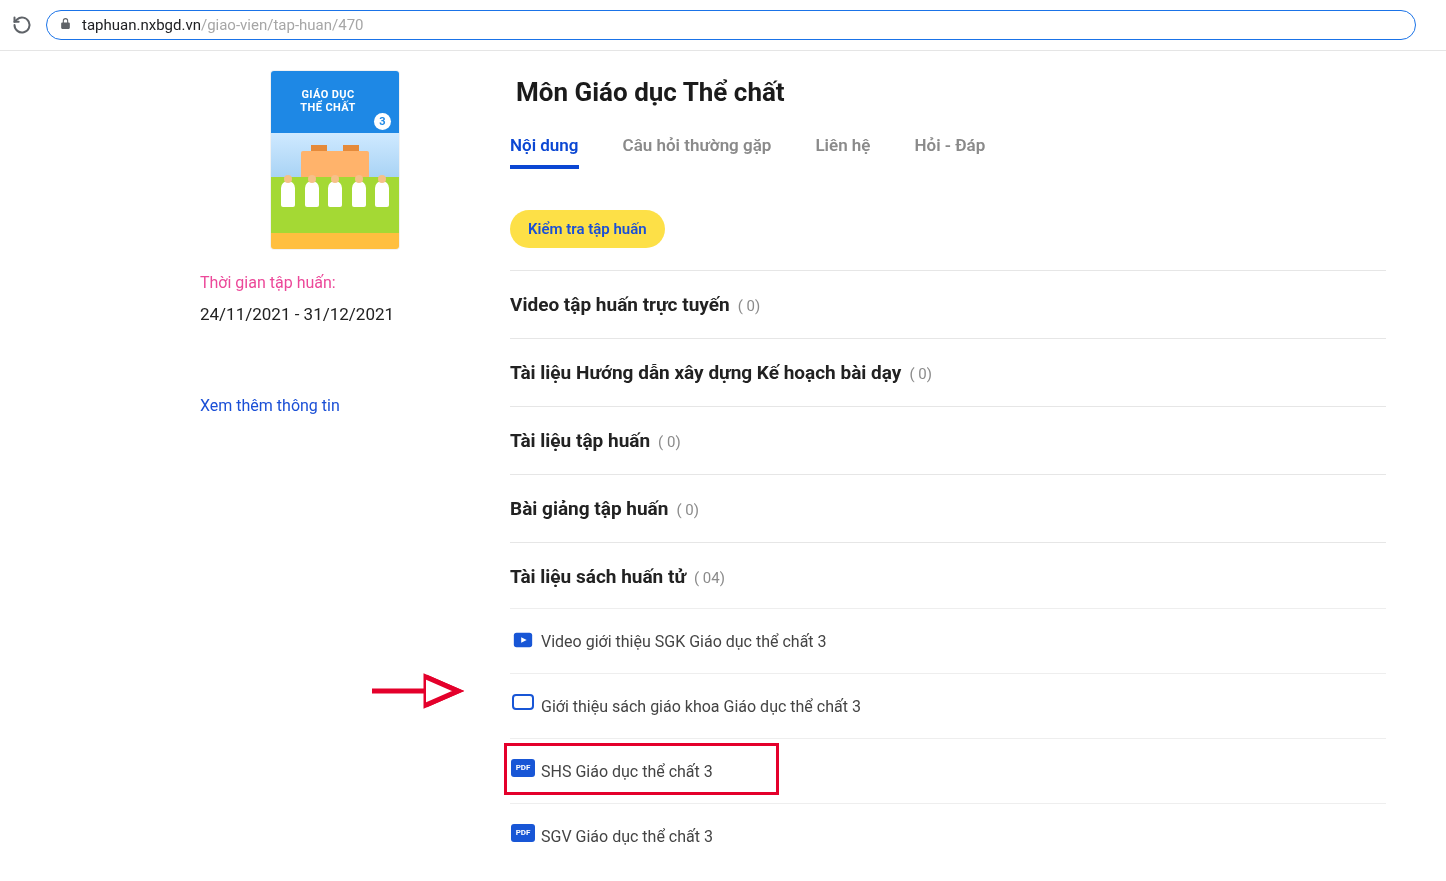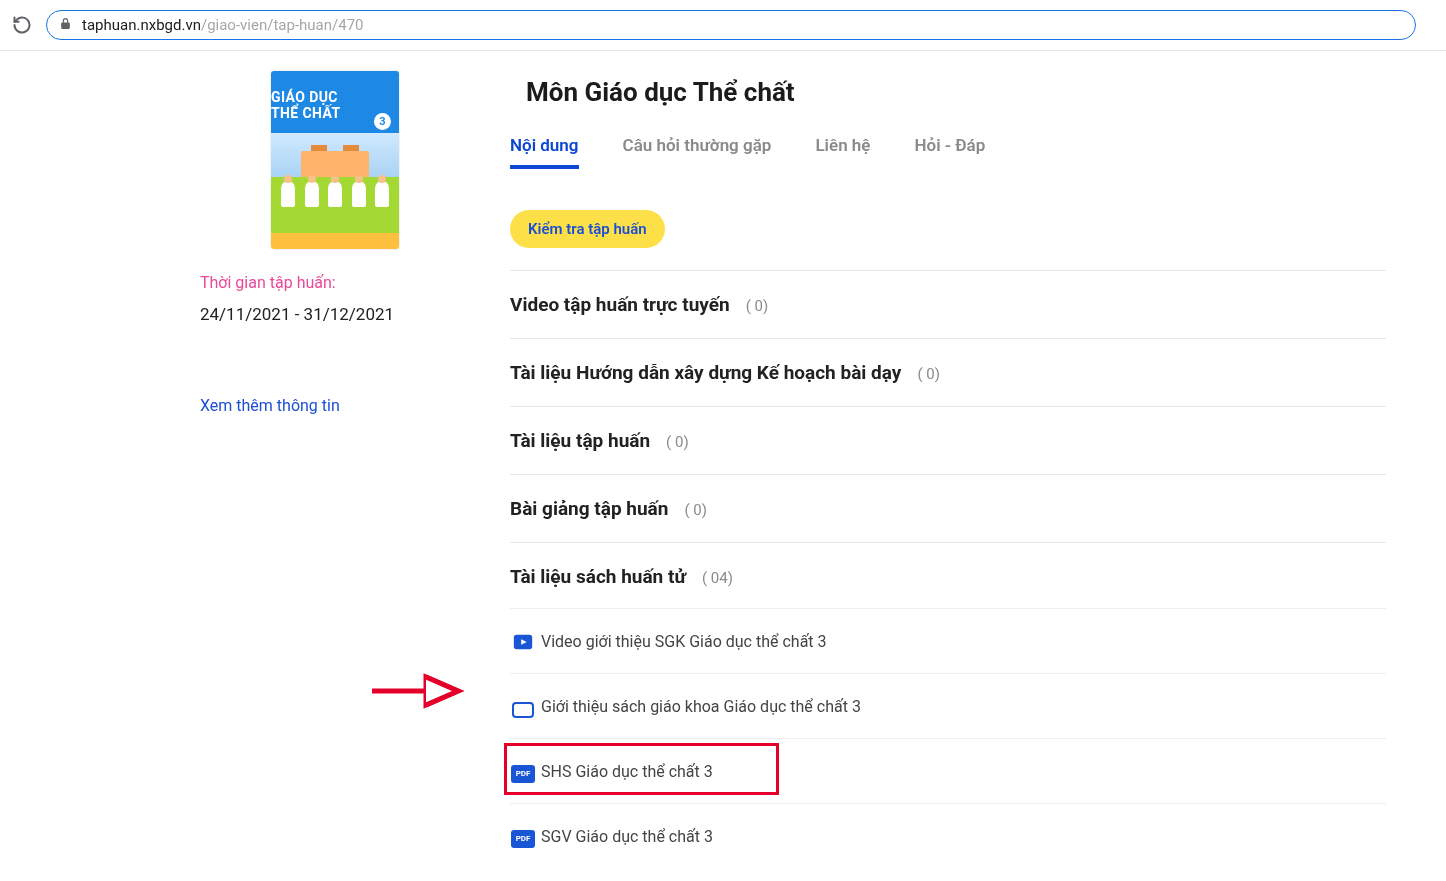--- a/index.html
+++ b/index.html
@@ -15,52 +15,52 @@
   .addr-path { color:#a6a6a6; }
 
   
   .page { display:flex; padding:20px 0 40px 0; }
   .sidebar { width: 510px; flex:0 0 510px; padding: 0 40px 0 200px; }
   .main   { flex:1; padding-right:60px; }
 
   
   .cover { width:128px; height:178px; margin: 0 auto 24px auto; display:flex; flex-direction:column; border-radius:3px; overflow:hidden; box-shadow:0 0 0 1px rgba(0,0,0,.05);}
   .cover-top { background:#1e88e5; height:62px; position:relative; }
-  .cover-title { position:absolute; top:18px; left:0; right:14px; color:#fff; font-weight:700; font-size:14px; line-height:1.15; letter-spacing:.4px;}
+  .cover-title { position:absolute; top:18px; left:0; right:14px; text-align:center; color:#fff; font-weight:700; font-size:11px; line-height:1.15; letter-spacing:.4px;}
   .cover-badge { position:absolute; right:8px; top:42px; width:17px; height:17px; border-radius:50%; background:#fff; color:#1e88e5; font-weight:700; display:flex; align-items:center; justify-content:center; font-size:11px;}
   .cover-mid { background:linear-gradient(#cfe9ff,#a9d3f5); height:44px; position:relative; }
   .cover-school { position:absolute; left:30px; right:30px; bottom:0; height:26px; background:#ffb36b; border-radius:2px 2px 0 0; }
   .cover-school:before,.cover-school:after{content:"";position:absolute;top:-6px;width:16px;height:6px;background:#e58a3a;}
   .cover-school:before{left:10px;} .cover-school:after{right:10px;}
   .cover-bot { background:#a4d934; flex:1; position:relative; }
   .kids { position:absolute; left:10px; right:10px; top:4px; display:flex; justify-content:space-between;}
   .kid  { width:14px; height:26px; background:#fff; border-radius:7px 7px 2px 2px; position:relative;}
   .kid:before{content:"";position:absolute;top:-6px;left:3px;width:8px;height:8px;border-radius:50%;background:#f6c089;}
   .cover-foot { height:16px; background:#ffbf3f; font-size:6px; line-height:16px; text-align:center; color:#5a3; overflow:hidden;}
 
   .side-label { color:#ec4899; font-size:16px; margin-bottom:12px; }
   .side-dates { font-size:17px; color:#222; margin-bottom:72px; }
   .side-link  { color:#1a4fd6; font-size:16px; cursor:pointer; }
 
   
-  .page-title { font-size:26px; font-weight:700; margin: 6px 0 28px 16px; color:#1b1b1b; }
+  .page-title { font-size:26px; font-weight:700; margin: 6px 0 28px 6px; color:#1b1b1b; }
   .tabs { display:flex; gap:44px; border-bottom:1px solid transparent; margin-bottom:40px;}
   .tab  { font-size:17px; font-weight:600; color:#8a8a8a; padding-bottom:10px; cursor:pointer; }
   .tab.active { color:#0b47d3; border-bottom:4px solid #0b47d3; }
 
   .pill-btn { display:inline-block; background:#fde047; color:#1a4fd6; font-weight:600; font-size:15px; padding:10px 18px; border-radius:22px; cursor:pointer; margin-bottom:22px;}
 
   .section { border-top:1px solid #e6e6e6; padding:22px 0; }
   .section:first-of-type { border-top:none; padding-top:0;}
-  .section-head { display:flex; align-items:baseline; gap:16px; font-size:19px; font-weight:700; color:#222;}
+  .section-head { display:flex; align-items:baseline; gap:8px; font-size:19px; font-weight:700; color:#222;}
   .section-count { font-weight:400; color:#8b8b8b; font-size:15px; }
   .items { margin-top:20px; }
   .item-row { display:flex; align-items:center; gap:5px; padding:20px 0; border-top:1px solid #eee; font-size:16px; color:#444; cursor:pointer; position:relative;}
   .item-row:first-child { border-top:1px solid #eee; }
-  .item-icon { width:26px; height:24px; display:flex; align-items:flex-end; justify-content:center; flex:0 0 26px;}
+  .item-icon { width:26px; height:24px; display:flex; align-items:flex-start; justify-content:center; flex:0 0 26px;}
   .icon-video { color:#1856d6; }
   .icon-slides{ border:2.5px solid #1856d6; border-radius:4px; width:22px; height:16px;}
   .icon-pdf   { background:#1856d6; color:#fff; font-size:8px; font-weight:700; border-radius:3px; width:24px; height:18px; line-height:18px; text-align:center;}
 
   .highlight-box { position:absolute; left:-6px; top:4px; height:52px; width:275px; border:3px solid #e4002b; pointer-events:none;}
 
   
   .arrow-annot { position:absolute; display:flex; align-items:center; pointer-events:none;}
   .arrow-annot svg { overflow:visible; }
 

